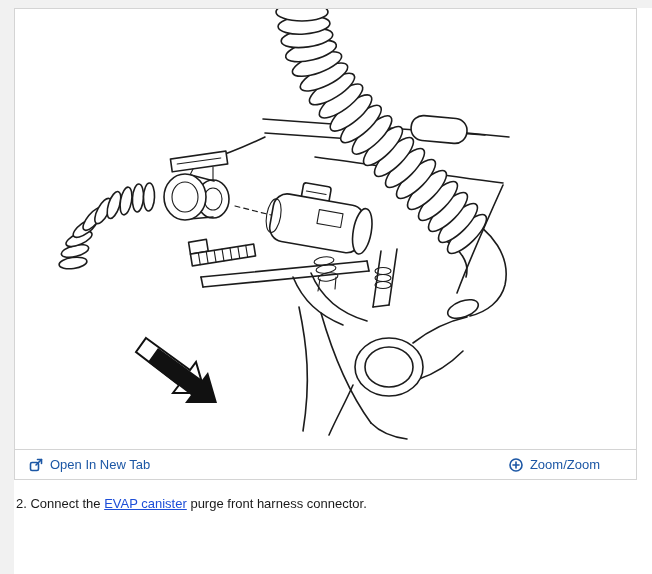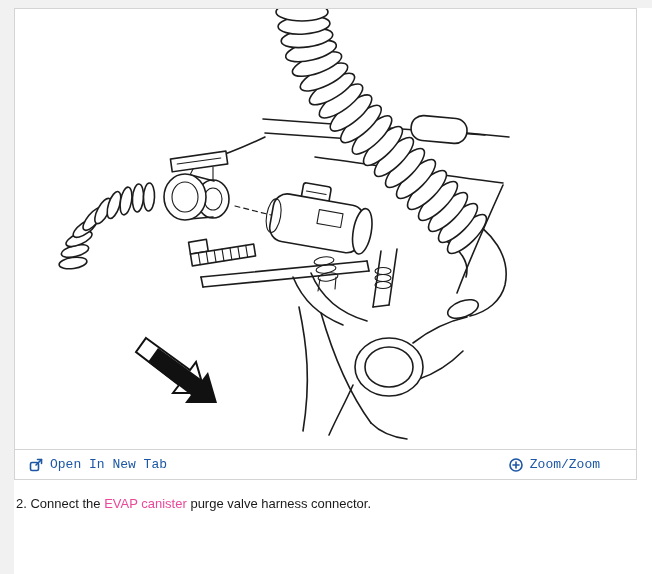--- a/index.html
+++ b/index.html
@@ -26,29 +26,29 @@
   .diagram .dash{stroke-dasharray:5 4;stroke-width:1.2;}
   .diagram .arrow-outline{fill:#ffffff;stroke:#111;stroke-width:2;}
   .diagram .arrow-main{fill:#111111;stroke:none;}
   .figure-toolbar{
     height:29px;border-top:1px solid #d4d4d4;
     display:flex;align-items:center;justify-content:space-between;
     padding:0 36px 0 13px;background:#fff;
   }
   .tb-link{
     display:flex;align-items:center;gap:6px;
-    color:#1c57a5;font-size:13px;text-decoration:none;cursor:pointer;font-family:Liberation Mono, monospace;
+    color:#1c57a5;font-size:13px;text-decoration:none;cursor:pointer;
   }
   .tb-link svg{display:block;}
   .tb-icon{stroke:#1c57a5;fill:none;stroke-width:1.6;stroke-linecap:round;stroke-linejoin:round;}
   .steps{
     padding:14px 4px 0 2px;font-size:13px;line-height:19px;color:#1a1a1a;
   }
   .steps .step{white-space:nowrap;}
-  a.evap-link{color:#ec4899;cursor:pointer;}
+  a.evap-link{color:#1d4ed8;text-decoration:underline;cursor:pointer;}
 </style>
 </head>
 <body>
 
 <div class="panel">
 
   <div class="figure-box">
     <div class="diagram-wrap">
       <svg class="diagram" viewBox="0 0 621 440" width="621" height="440">
 
@@ -204,17 +204,17 @@
           <path d="M8 5 V11"></path>
           <path d="M5 8 H11"></path>
         </svg>
         <span>Zoom/Zoom</span>
       </a>
     </div>
   </div>
 
   <div class="steps">
     <div class="step">
-      <span>2. Connect the </span><a class="evap-link">EVAP canister</a><span> purge valve harness connector.</span>
+      <span>2. Connect the </span><a class="evap-link">EVAP canister</a><span> purge front harness connector.</span>
     </div>
   </div>
 
 </div>
 
 </body></html>

